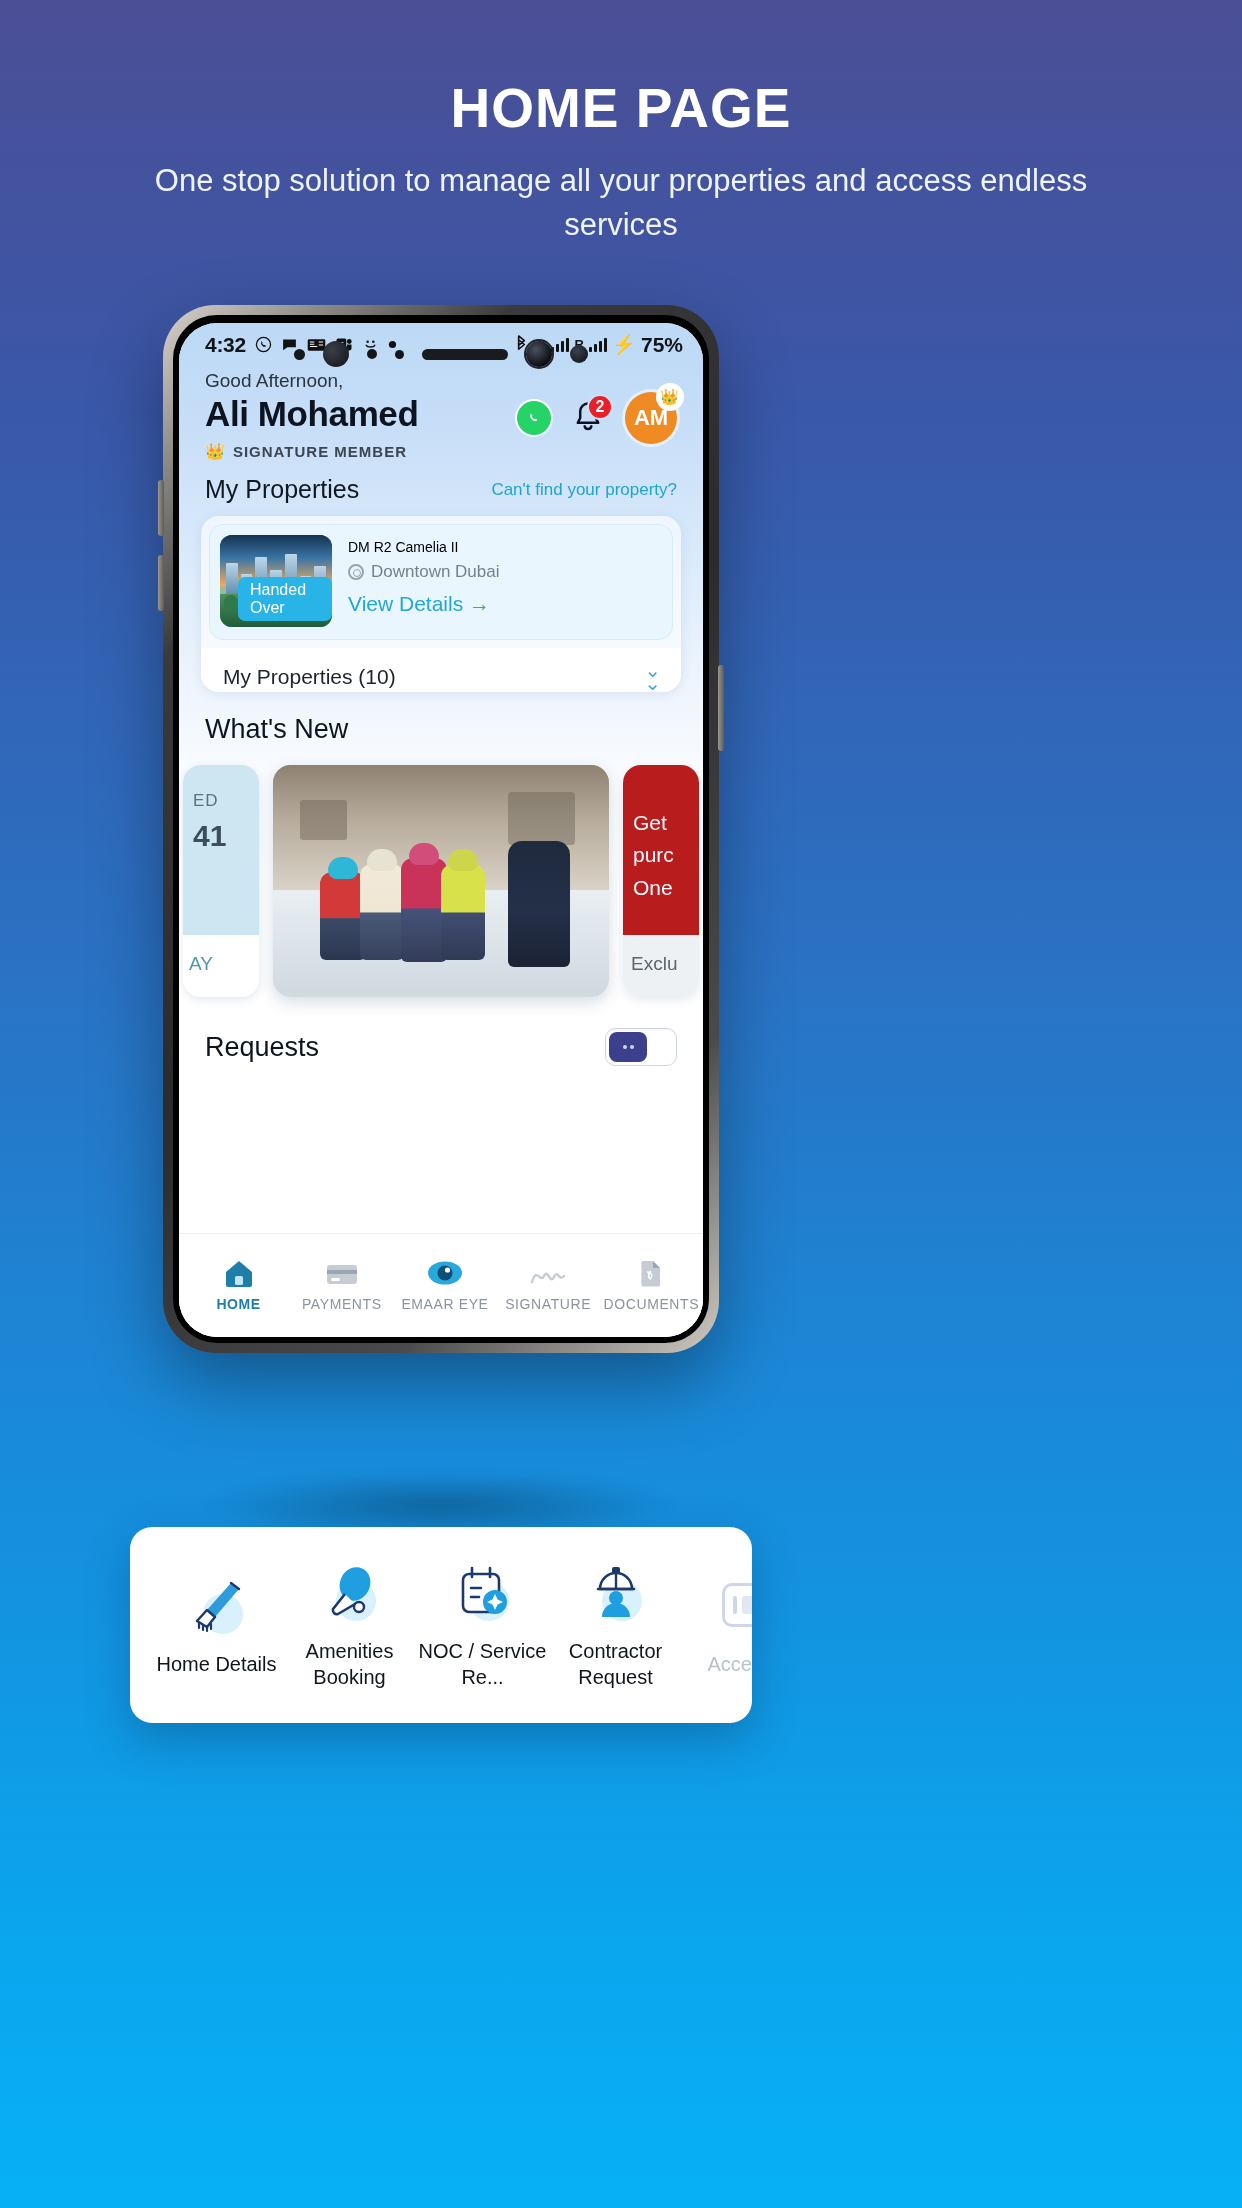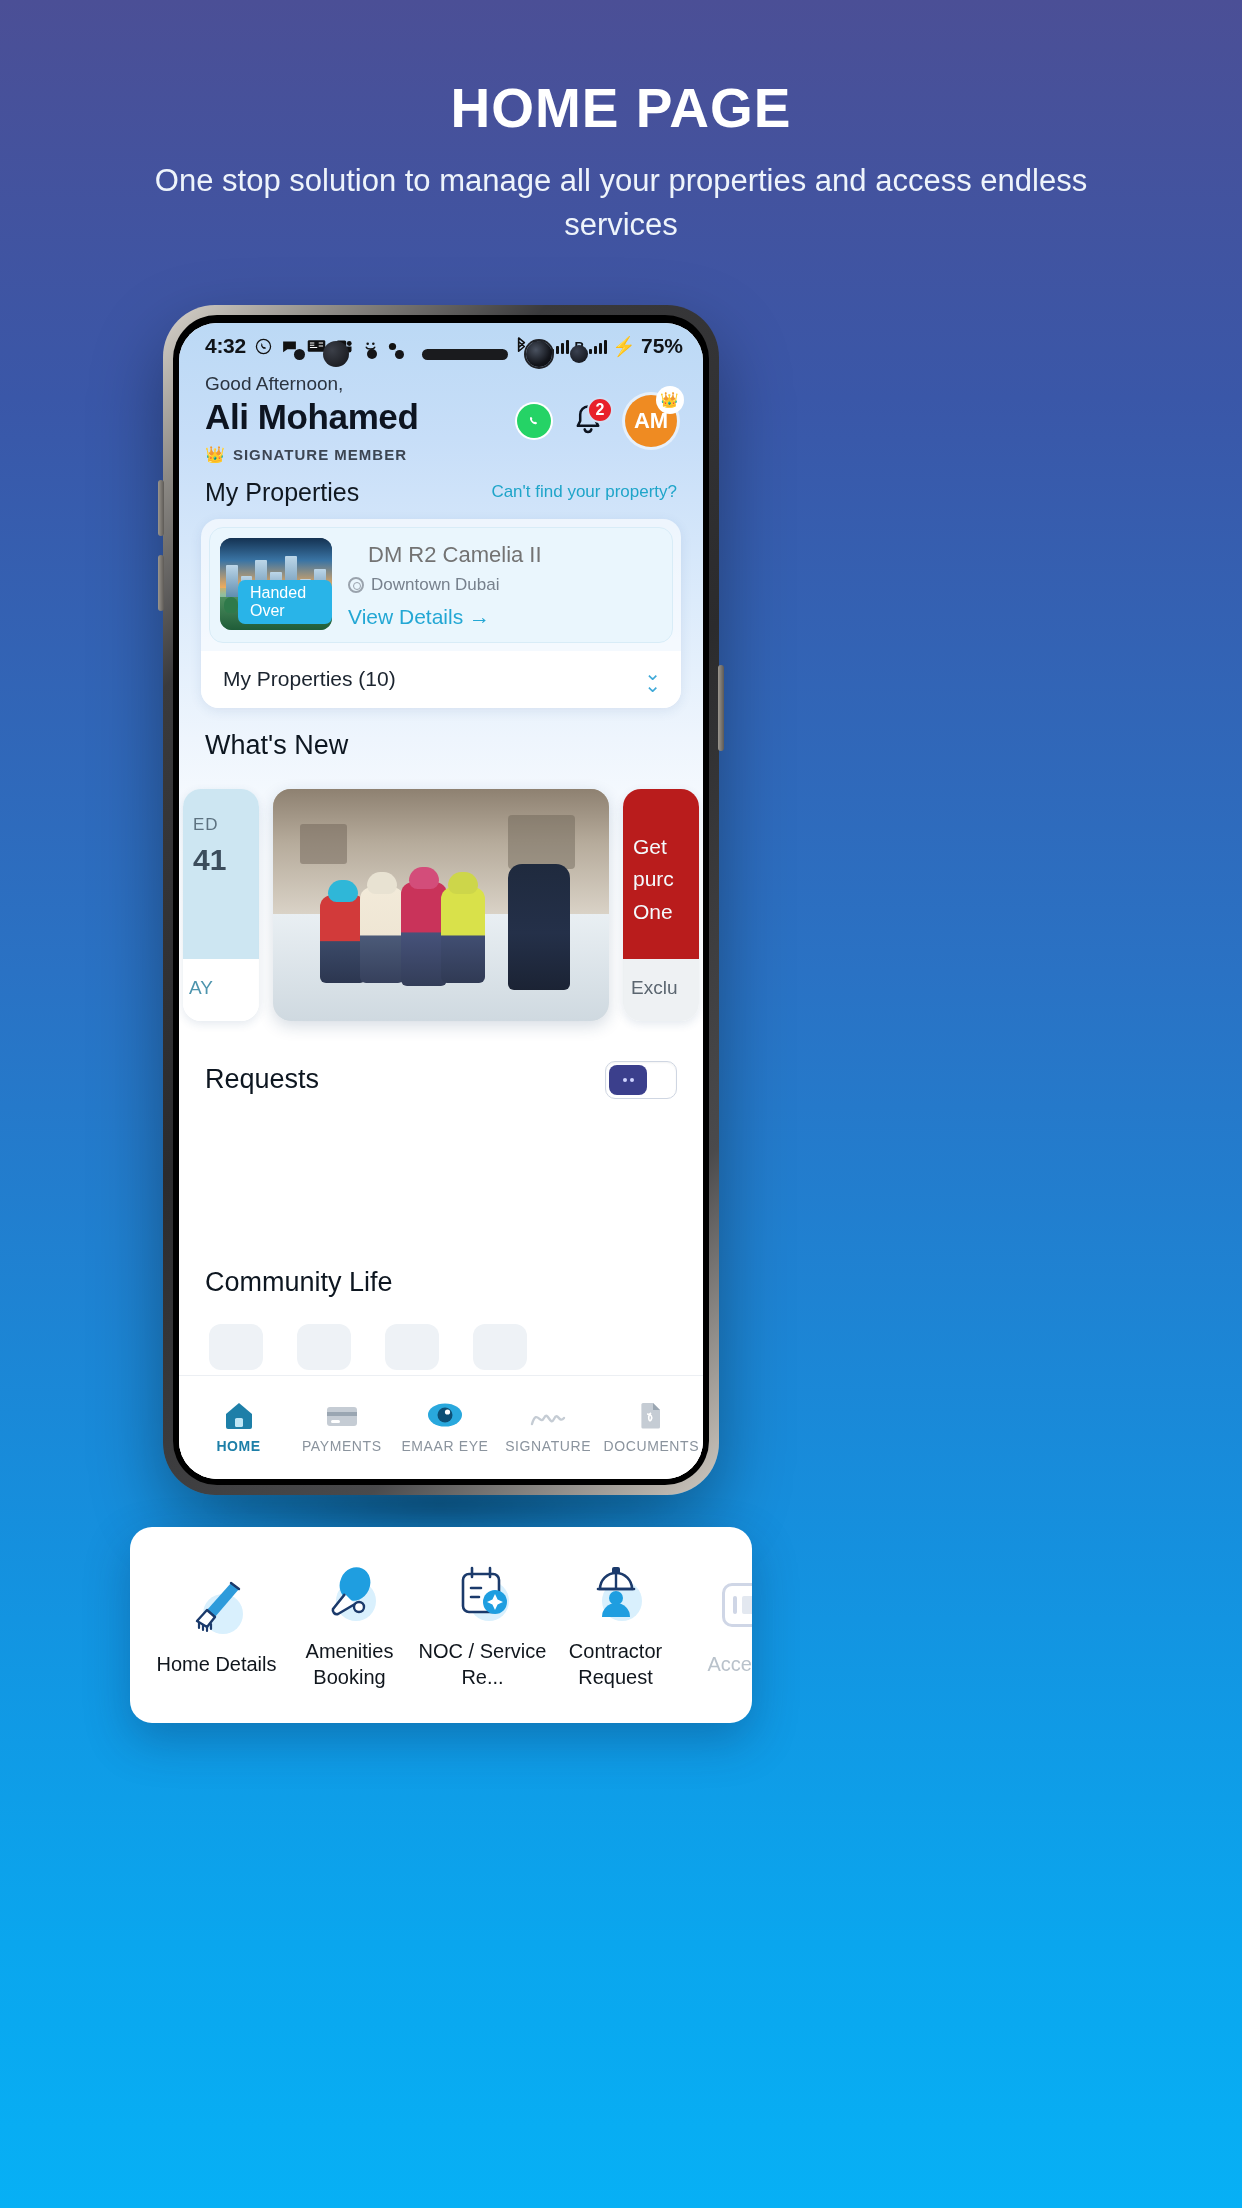--- a/index.html
+++ b/index.html
@@ -17,21 +17,21 @@
     font-size: 55px; font-weight: bold; color: #ffffff; letter-spacing: 1px;
     line-height: 1.1;
   }
   .hero-sub {
     margin-top: 20px; font-size: 31px; color: #eef4fb; line-height: 1.45; font-weight: 300;
     padding: 0 150px;
   }
 
   
   .phone {
-    position: absolute; left: 163px; top: 305px; width: 556px; height: 1190px;
+    position: absolute; left: 163px; top: 305px; width: 556px; height: 1048px;
     border-radius: 52px;
     background: linear-gradient(135deg, #d8d3cb 0%, #8d8a85 10%, #3a3a3c 22%, #2b2b2d 50%, #4a4a4c 80%, #cfc9c0 100%);
     padding: 10px;
     box-shadow: 0 30px 70px rgba(0,0,0,0.35);
   }
   .phone-inner {
     width: 100%; height: 100%; border-radius: 44px; background: #000;
     padding: 8px 6px 6px 6px; overflow: hidden; position: relative;
   }
   .screen {
@@ -129,21 +129,21 @@
   .prop-thumb .towers span:nth-child(5){height:100%}.prop-thumb .towers span:nth-child(6){height:46%}
   .prop-thumb .towers span:nth-child(7){height:70%}
   .prop-thumb .ground { position: absolute; left: 0; right: 0; bottom: 0; height: 36%; background: linear-gradient(180deg,#4e8f5f,#1f5c38); }
   .prop-thumb .trees { position: absolute; left: 0; right: 0; bottom: 18%; height: 24%; display: flex; justify-content: space-around; align-items: flex-end; }
   .prop-thumb .trees i { width: 14px; height: 16px; border-radius: 50% 50% 40% 40%; background: #2f7a4b; display: block; }
   .badge-handed {
     position: absolute; left: 18px; bottom: 6px; background: #29b4e8; color: #fff;
     font-size: 16px; padding: 4px 12px; border-radius: 7px; font-weight: 500;
   }
   .prop-info { padding-top: 4px; }
-  .prop-name { font-size: 22px; color: #737373; font-weight: 400; margin-left: 20px; }
+  .prop-name { font-size: 14px; color: #000000; font-weight: 400; }
   .prop-loc { display: flex; align-items: center; gap: 7px; font-size: 17px; color: #77818d; margin-top: 7px; }
   .pin { width: 16px; height: 16px; border-radius: 50%; border: 2px solid #9aa3ad; position: relative; }
   .pin::after { content:""; position:absolute; left:3px; top:3px; width:6px; height:6px; border-radius:50%; border:1.5px solid #9aa3ad;}
   .prop-view { margin-top: 10px; font-size: 21px; color: #23a7d4; }
   .prop-expand {
     display: flex; align-items: center; justify-content: space-between;
     padding: 16px 20px 16px 22px; background: #ffffff; font-size: 21px; color: #1b242f;
   }
   .chev2 { color: #3fa9d8; font-size: 20px; line-height: 0.5; text-align: center; }
   .chev2 div { line-height: 0.62; }

